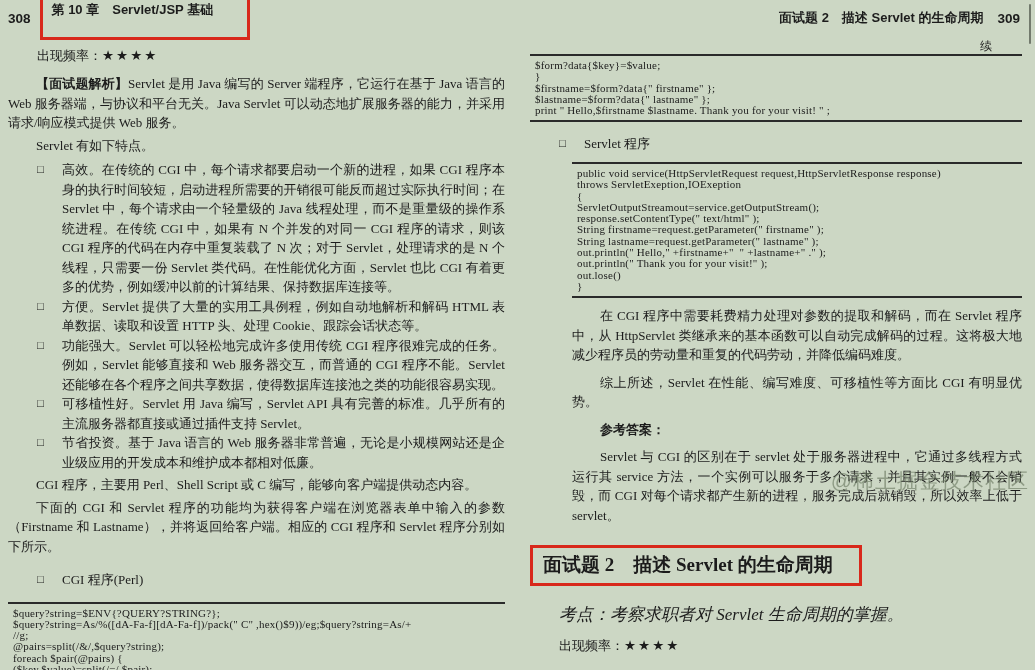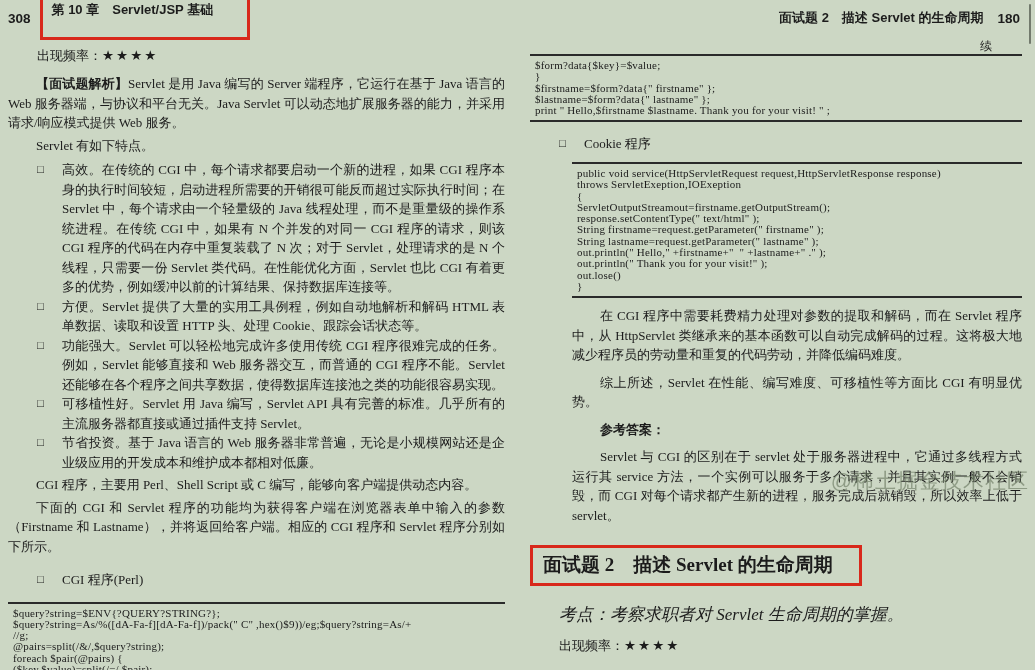--- a/index.html
+++ b/index.html
@@ -130,43 +130,43 @@
     <div class="code-line">foreach $pair(@pairs) {</div>
     <div class="code-line">($key,$value)=split(/=/,$pair);</div>
   </div>
 </div>
 
 <div class="page" id="right-page">
   <div class="edge-line"></div>
 
   <div class="page-header right">
     <span class="header-title">面试题 2　描述 Servlet 的生命周期</span>
-    <span class="page-num">180</span>
+    <span class="page-num">309</span>
   </div>
 
   <div class="continued">续</div>
 
   <div class="code-block">
     <div class="code-line">$form?data{$key}=$value;</div>
     <div class="code-line">}</div>
     <div class="code-line">$firstname=$form?data{" firstname" };</div>
     <div class="code-line">$lastname=$form?data{" lastname" };</div>
     <div class="code-line">print " Hello,$firstname $lastname. Thank you for your visit! " ;</div>
   </div>
 
   <div class="caption-bullet mt12">
     <span class="marker">□</span>
-    <span>Cookie 程序</span>
+    <span>Servlet 程序</span>
   </div>
 
   <div class="code-block mt8">
     <div class="code-line">public void service(HttpServletRequest request,HttpServletResponse response)</div>
     <div class="code-line">throws ServletExeption,IOExeption</div>
     <div class="code-line">{</div>
-    <div class="code-line">ServletOutputStreamout=firstname.getOutputStream();</div>
+    <div class="code-line">ServletOutputStreamout=service.getOutputStream();</div>
     <div class="code-line">response.setContentType(" text/html" );</div>
     <div class="code-line">String firstname=request.getParameter(" firstname" );</div>
     <div class="code-line">String lastname=request.getParameter(" lastname" );</div>
     <div class="code-line">out.println(" Hello," +firstname+"  " +lastname+" ." );</div>
     <div class="code-line">out.println(" Thank you for your visit!" );</div>
     <div class="code-line">out.lose()</div>
     <div class="code-line">}</div>
   </div>
 
   <p class="para body-text mt8">在 CGI 程序中需要耗费精力处理对参数的提取和解码，而在 Servlet 程序中，从 HttpServlet 类继承来的基本函数可以自动完成解码的过程。这将极大地减少程序员的劳动量和重复的代码劳动，并降低编码难度。</p>

